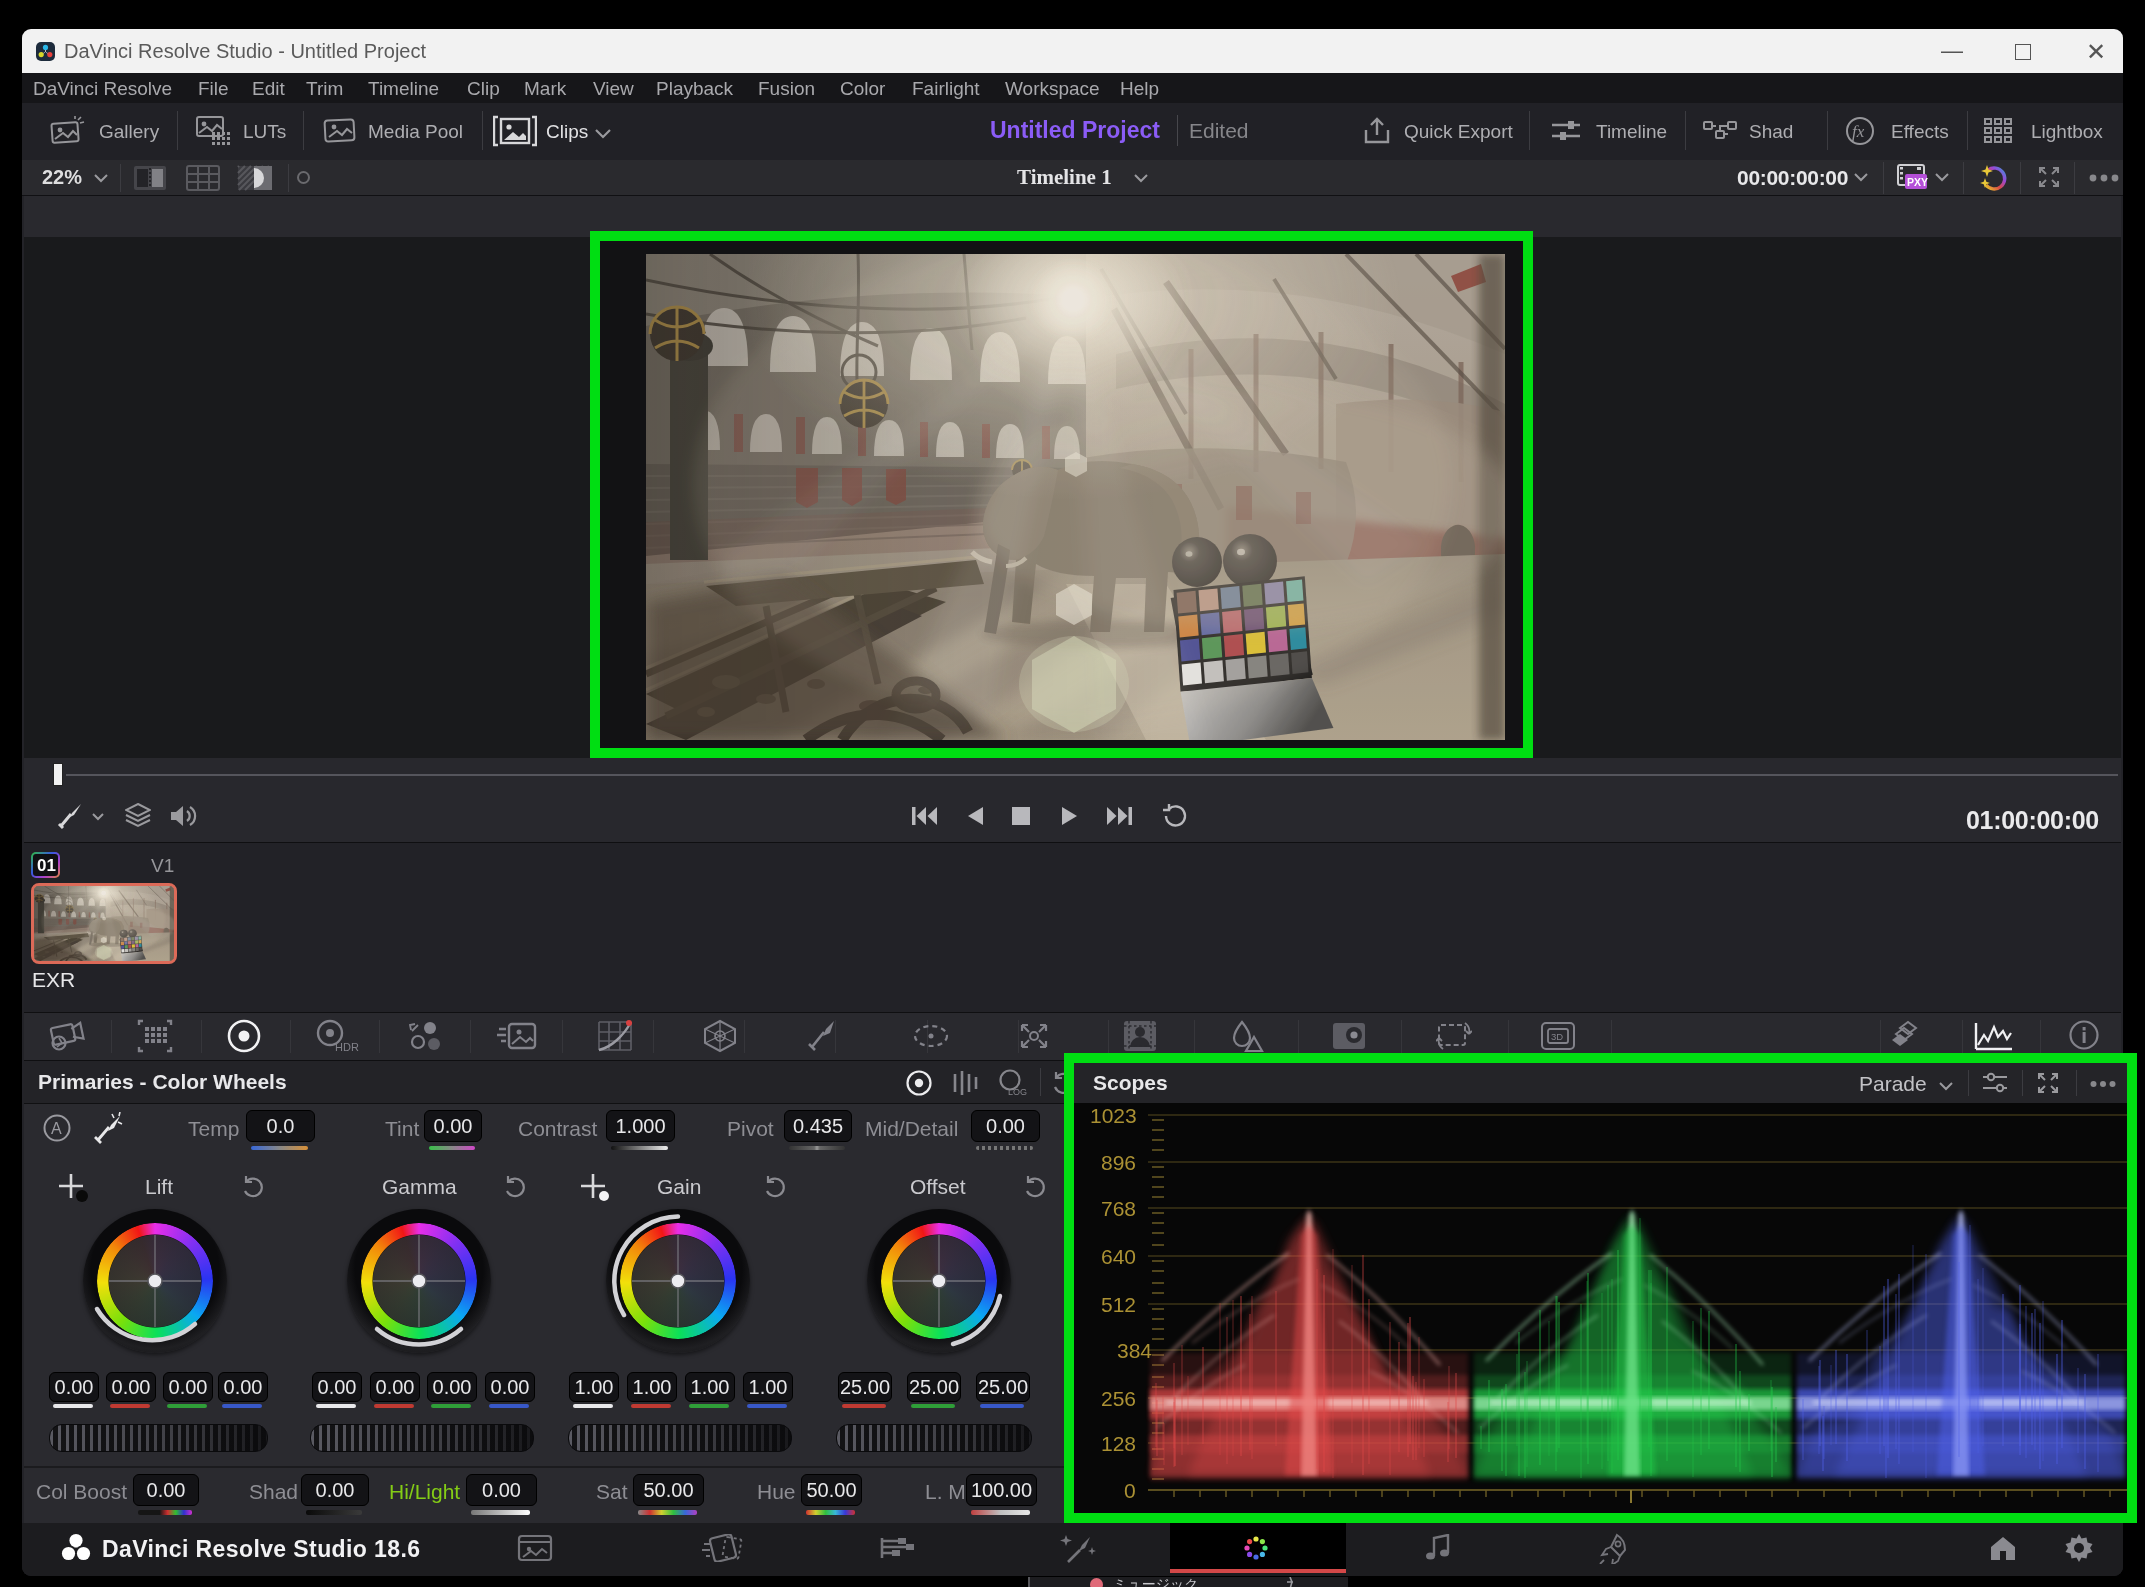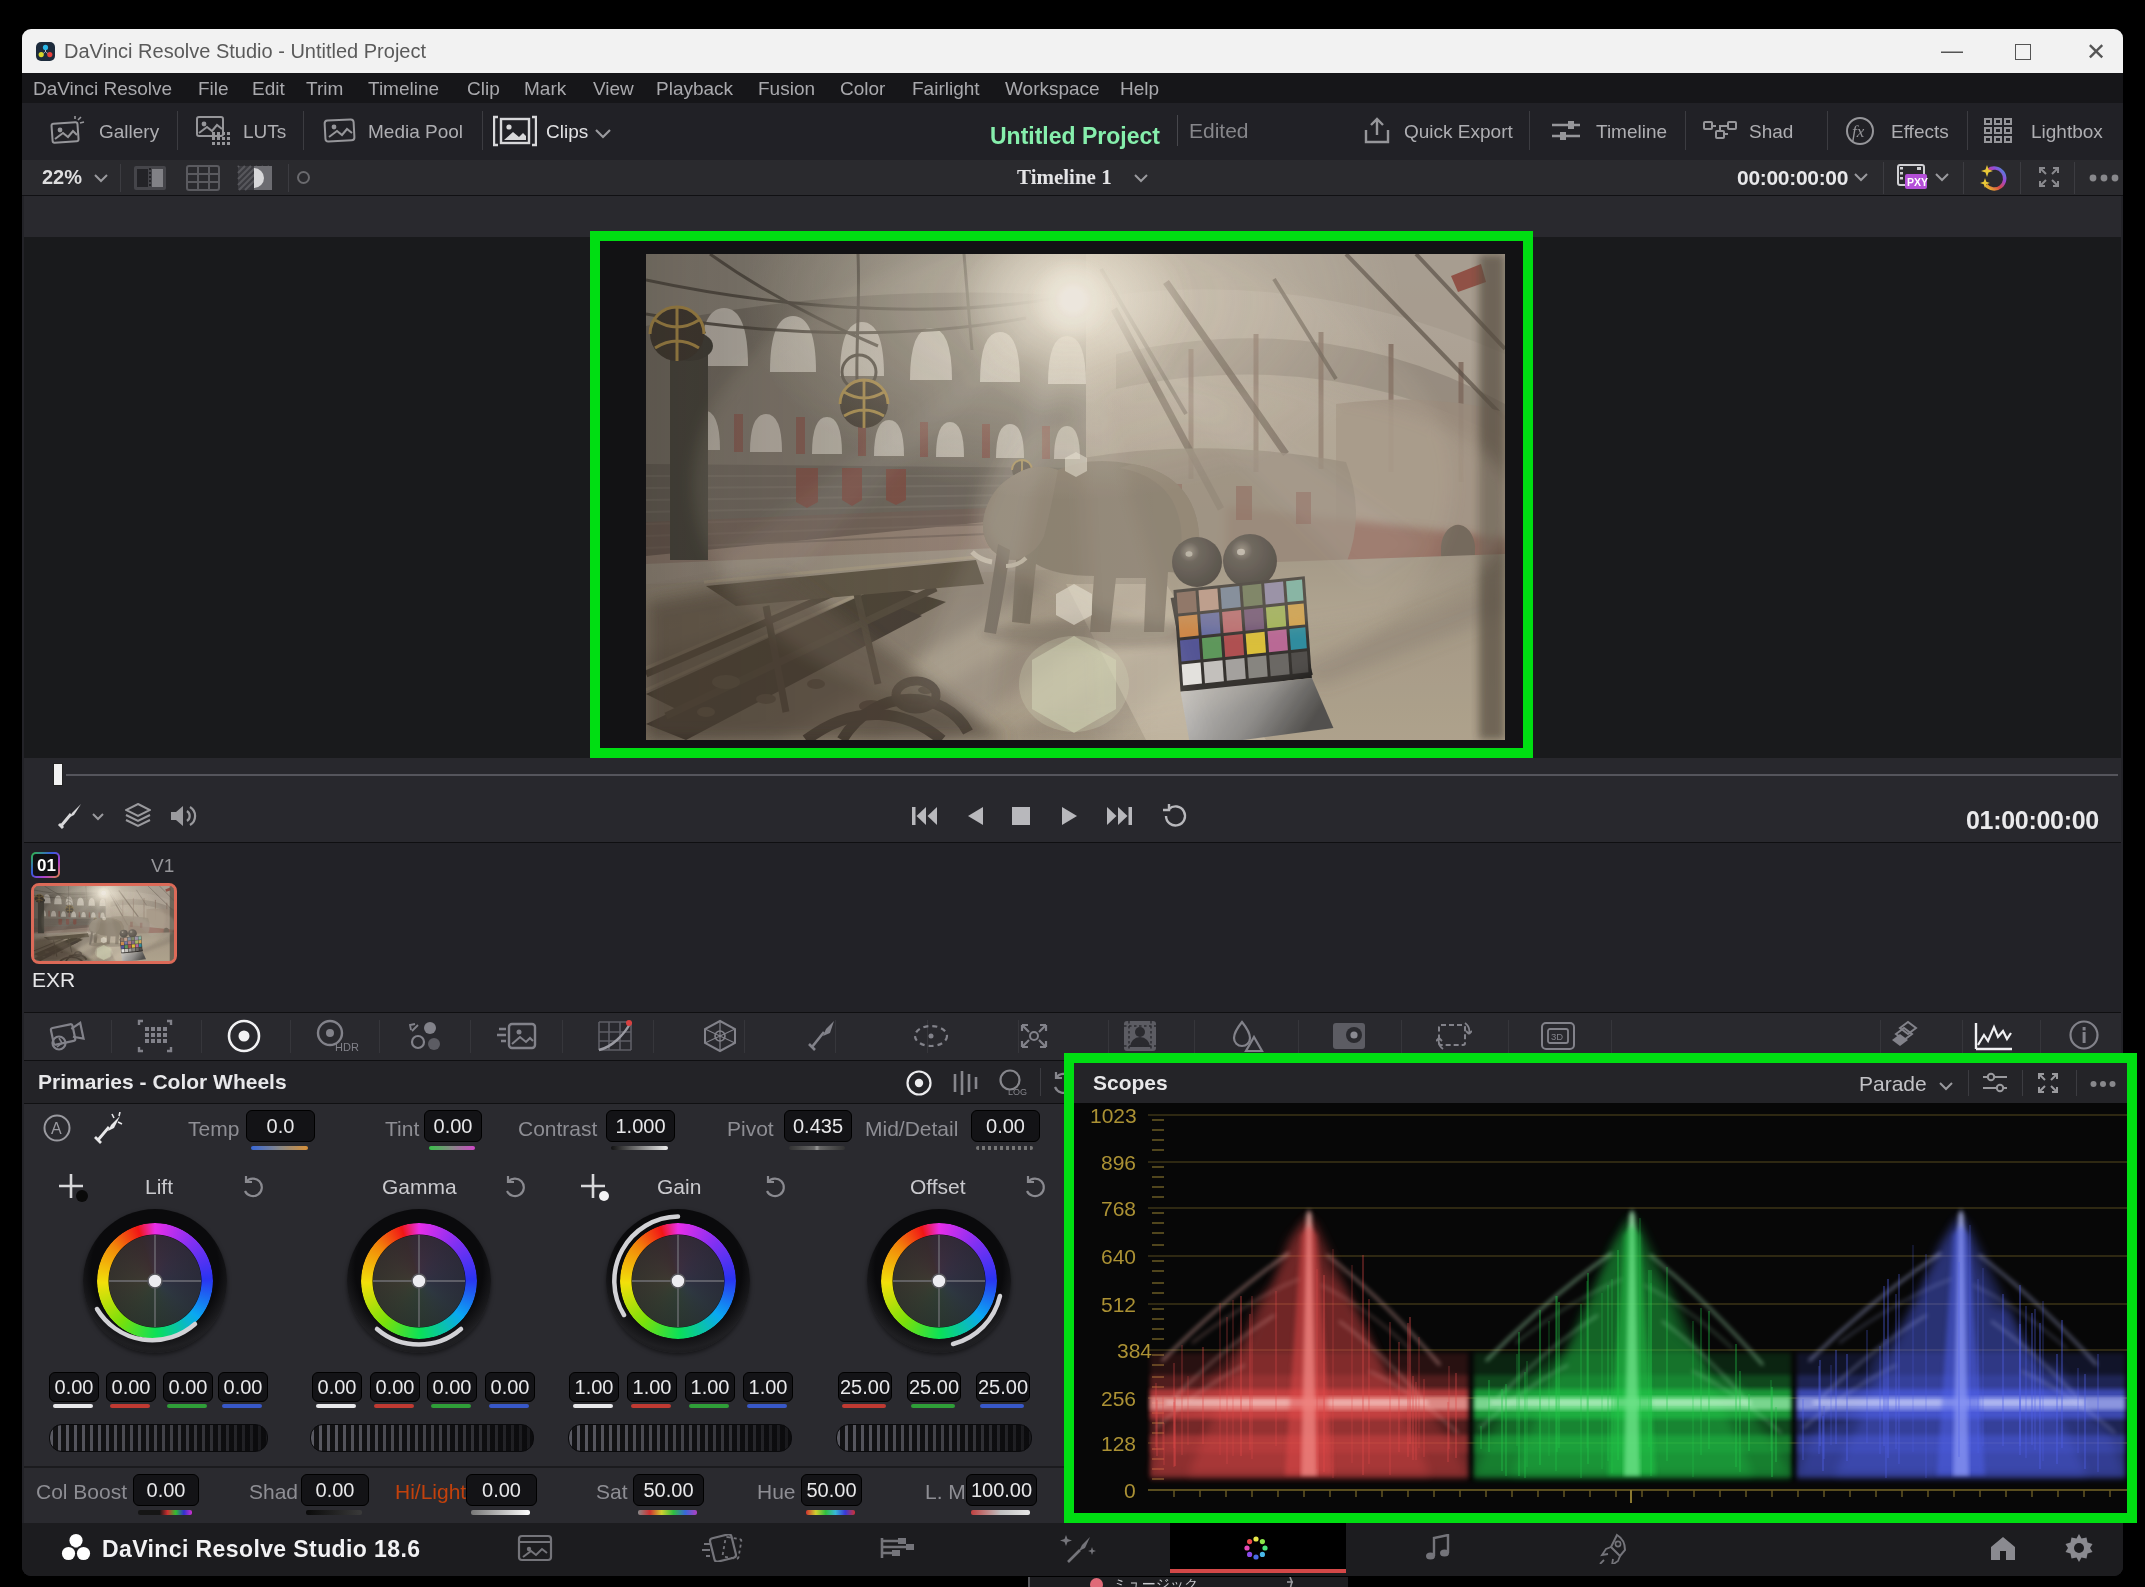--- a/index.html
+++ b/index.html
@@ -92,21 +92,21 @@
 <path d="M5 2 L1 2 L1 30 L5 30" stroke="#d8d8da" stroke-width="2.4" fill="none"></path>
 <path d="M39 2 L43 2 L43 30 L39 30" stroke="#d8d8da" stroke-width="2.4" fill="none"></path>
 <rect x="8" y="4" width="28" height="24" fill="none" stroke="#d8d8da" stroke-width="2.4"></rect>
 <circle cx="16" cy="12" r="2.6" fill="#d8d8da"></circle>
       <path d="M11 25 L20 17 L26 22 L30 18 L33 21 L33 25 Z" fill="#d8d8da"></path>
 </svg>
 <div class="txt" style="left:546px;top:121px;font-size:19px;color:#e2e2e4;">Clips</div>
 <svg class="abs" style="left:594px;top:128px;" width="18" height="11" viewBox="0 0 18 11">
       <path d="M2 2 L9 9 L16 2" stroke="#9a9a9e" stroke-width="2.2" fill="none"></path>
     </svg>
-<div class="txt" style="left:990px;top:123px;font-size:23px;font-weight:bold;color:#86efac;">Untitled Project</div>
+<div class="txt" style="left:990px;top:117px;font-size:23px;font-weight:bold;color:#8b5cf6;">Untitled Project</div>
 <div class="sep" style="left:1177px;top:115px;height:31px;background:#47474c;"></div>
 <div class="txt" style="left:1189px;top:119px;font-size:21px;color:#86868a;">Edited</div>
 <svg class="abs" style="left:1362px;top:116px;" width="30" height="30" viewBox="0 0 30 30">
 <path d="M4 14 L4 26 L26 26 L26 14" stroke="#96969a" stroke-width="2.4" fill="none"></path>
 <path d="M15 19 L15 3 M9 9 L15 3 L21 9" stroke="#96969a" stroke-width="2.4" fill="none"></path>
 </svg>
 <div class="txt" style="left:1404px;top:121px;font-size:19px;color:#aeaeb2;">Quick Export</div>
 <div class="sep" style="left:1529px;top:111px;height:39px;"></div>
 <svg class="abs" style="left:1550px;top:118px;" width="32" height="26" viewBox="0 0 32 26">
 <path d="M2 7 L18 7 M24 7 L30 7 M2 18 L10 18 M16 18 L30 18" stroke="#96969a" stroke-width="2.6"></path>
@@ -818,21 +818,21 @@
 <div class="rib" style="left:568px;top:1424px;width:222px;"></div>
 <div class="rib" style="left:836px;top:1424px;width:194px;"></div>
 
 <div class="abs" style="left:24px;top:1466px;width:1040px;height:2px;background:#1b1b1e;"></div>
 <div class="txt" style="left:36px;top:1480px;font-size:21px;color:#8e8e94;">Col Boost</div>
 <div class="vbox" style="left:133px;top:1474px;width:64px;">0.00</div>
 <div class="abs" style="left:138px;top:1510px;width:54px;height:5px;border-radius:2px;background:linear-gradient(90deg,#151515 40%,#d03030 55%,#30c030 70%,#3030d0 85%,#d030d0);"></div>
 <div class="txt" style="left:249px;top:1480px;font-size:21px;color:#8e8e94;text-align:right;">Shad</div>
 <div class="vbox" style="left:301px;top:1474px;width:66px;">0.00</div>
 <div class="abs" style="left:306px;top:1510px;width:56px;height:5px;border-radius:2px;background:linear-gradient(90deg,#0a0a0a,#3a3a3a);"></div>
-<div class="txt" style="left:389px;top:1480px;font-size:21px;color:#c2410c;margin-left:6px;">Hi/Light</div>
+<div class="txt" style="left:389px;top:1480px;font-size:21px;color:#84cc16;">Hi/Light</div>
 <div class="vbox" style="left:466px;top:1474px;width:69px;">0.00</div>
 <div class="abs" style="left:471px;top:1510px;width:59px;height:5px;border-radius:2px;background:linear-gradient(90deg,#777,#fff);"></div>
 <div class="txt" style="left:596px;top:1480px;font-size:21px;color:#8e8e94;">Sat</div>
 <div class="vbox" style="left:633px;top:1474px;width:69px;">50.00</div>
 <div class="abs" style="left:638px;top:1510px;width:59px;height:5px;border-radius:2px;background:linear-gradient(90deg,#888,#d03030,#d0d030,#30c040,#3868d8,#b040c0);"></div>
 <div class="txt" style="left:757px;top:1480px;font-size:21px;color:#8e8e94;">Hue</div>
 <div class="vbox" style="left:801px;top:1474px;width:59px;">50.00</div>
 <div class="abs" style="left:806px;top:1510px;width:49px;height:5px;border-radius:2px;background:linear-gradient(90deg,#d03030,#d0d030,#30c040,#38b8d8,#3838d8,#d03030);"></div>
 <div class="txt" style="left:901px;top:1480px;font-size:21px;color:#8e8e94;margin-left:24px;">L. Mix</div>
 <div class="vbox" style="left:966px;top:1474px;width:69px;">100.00</div>

